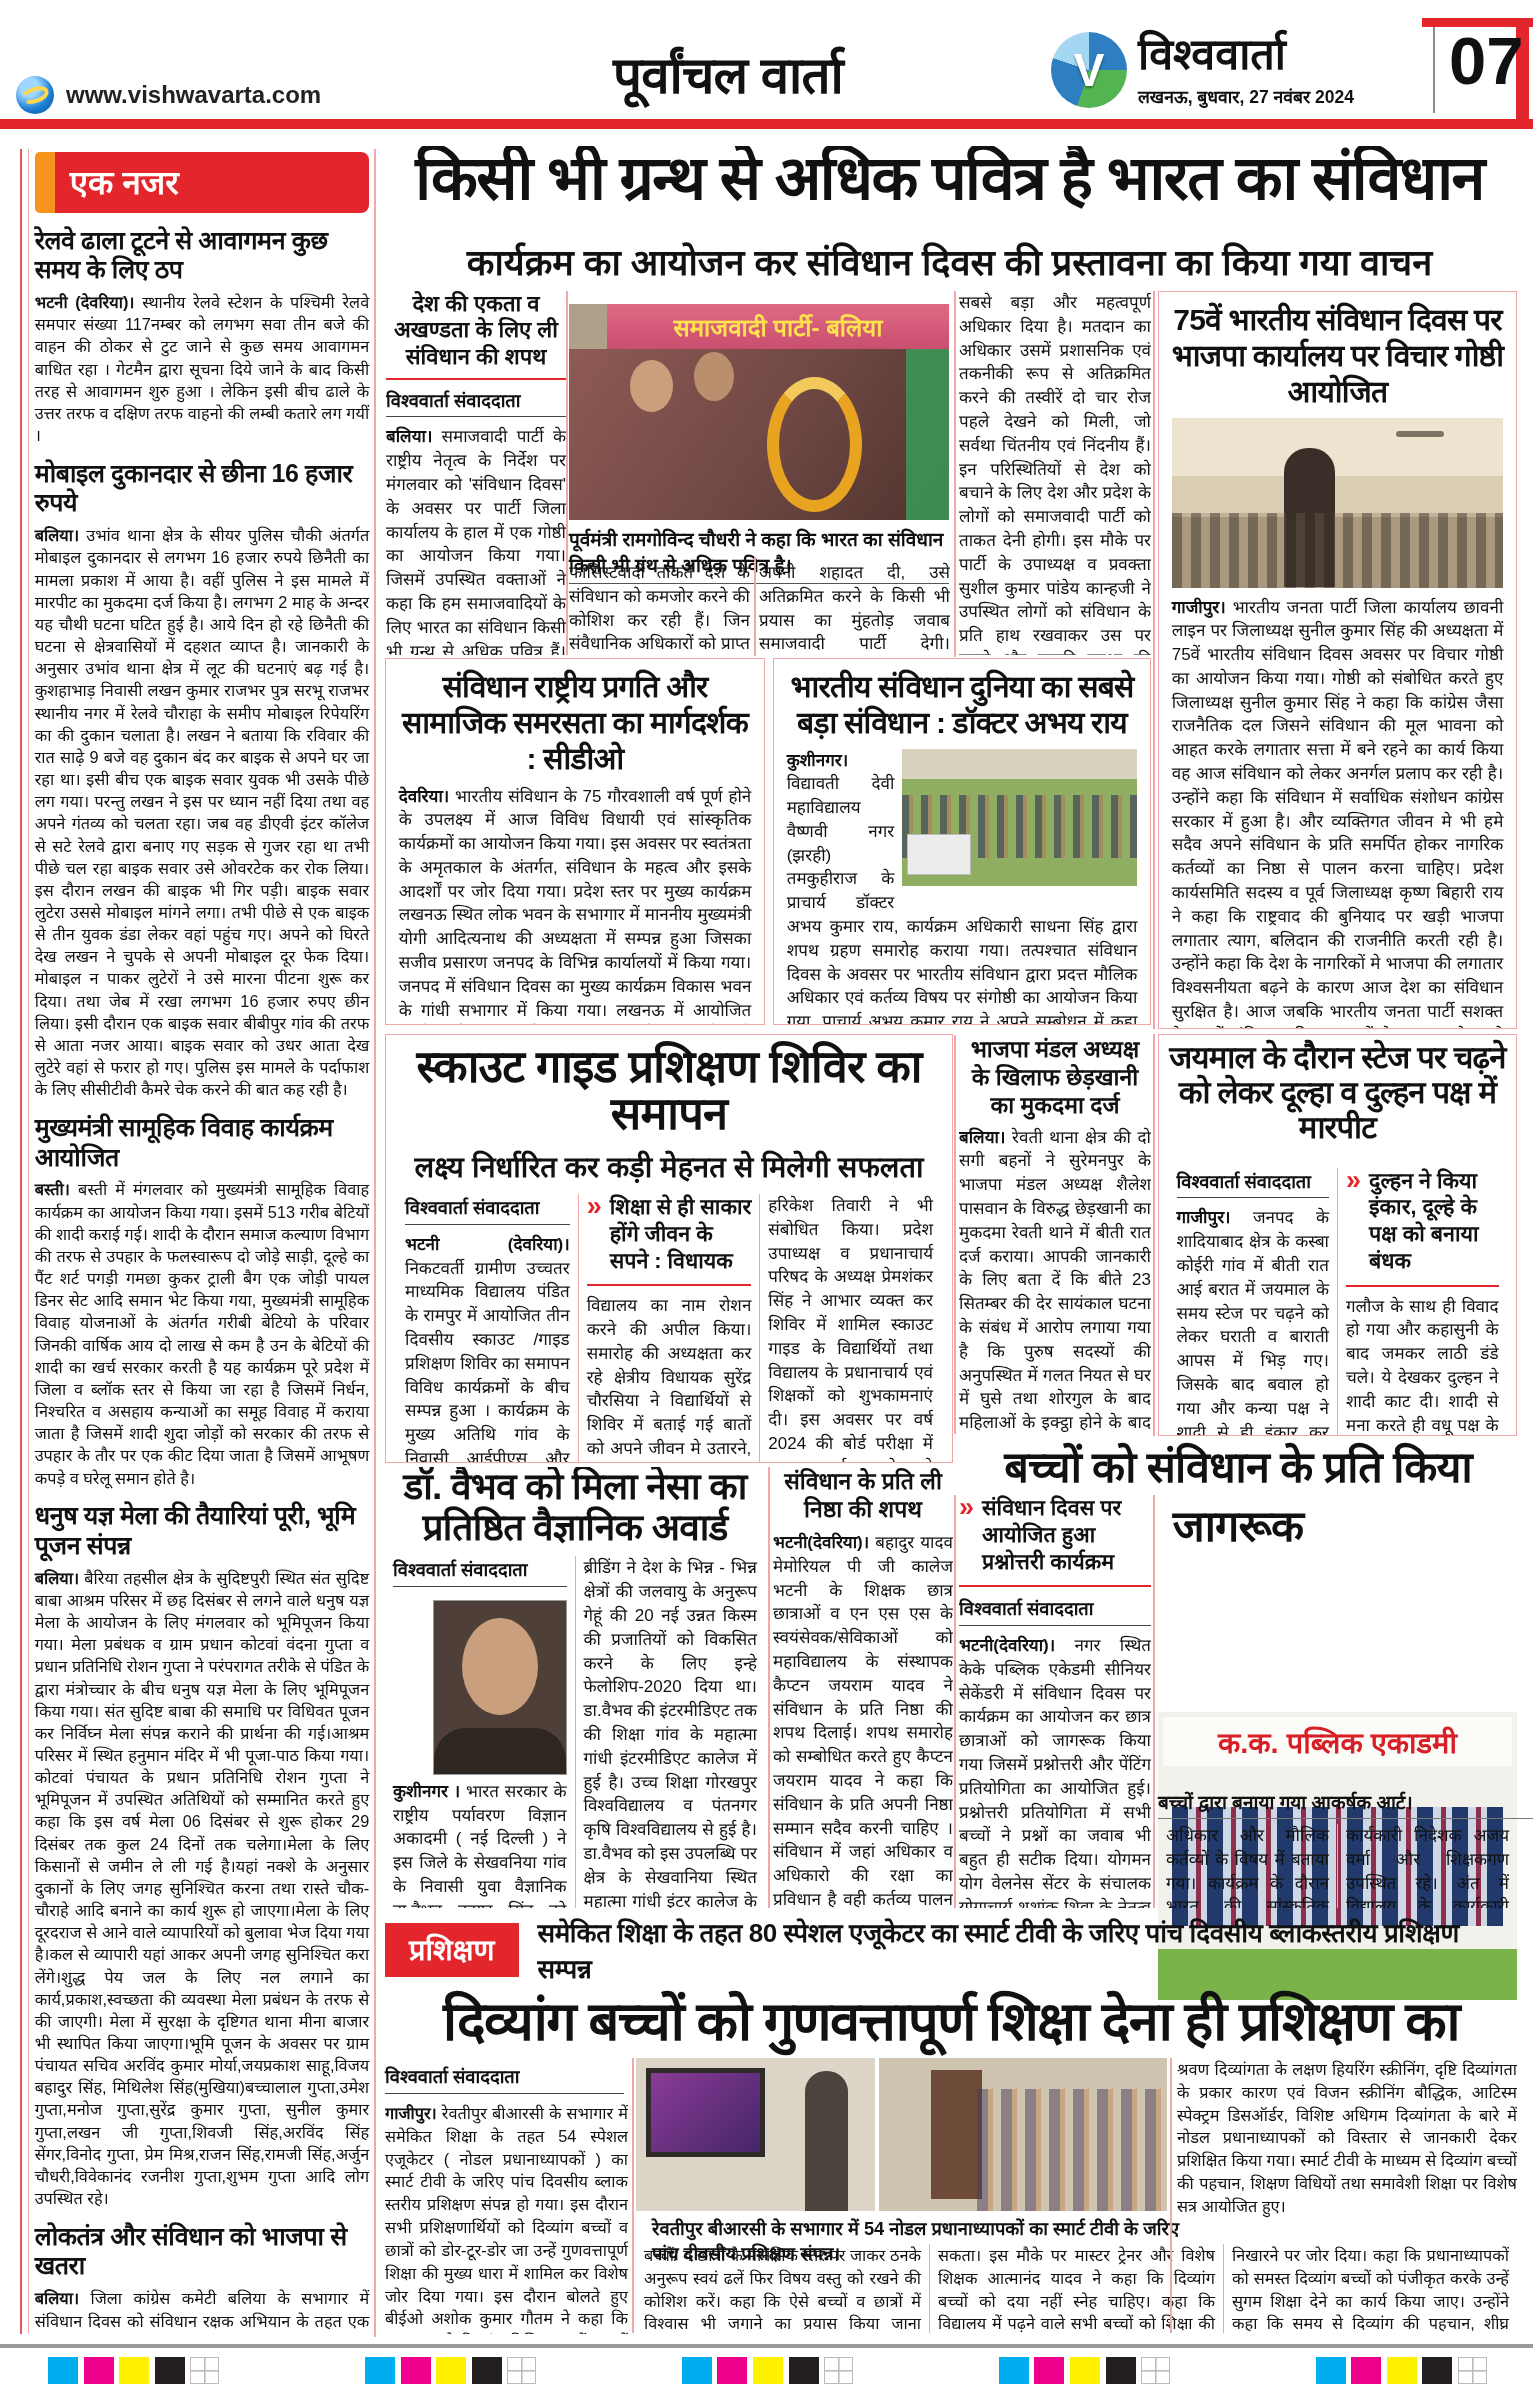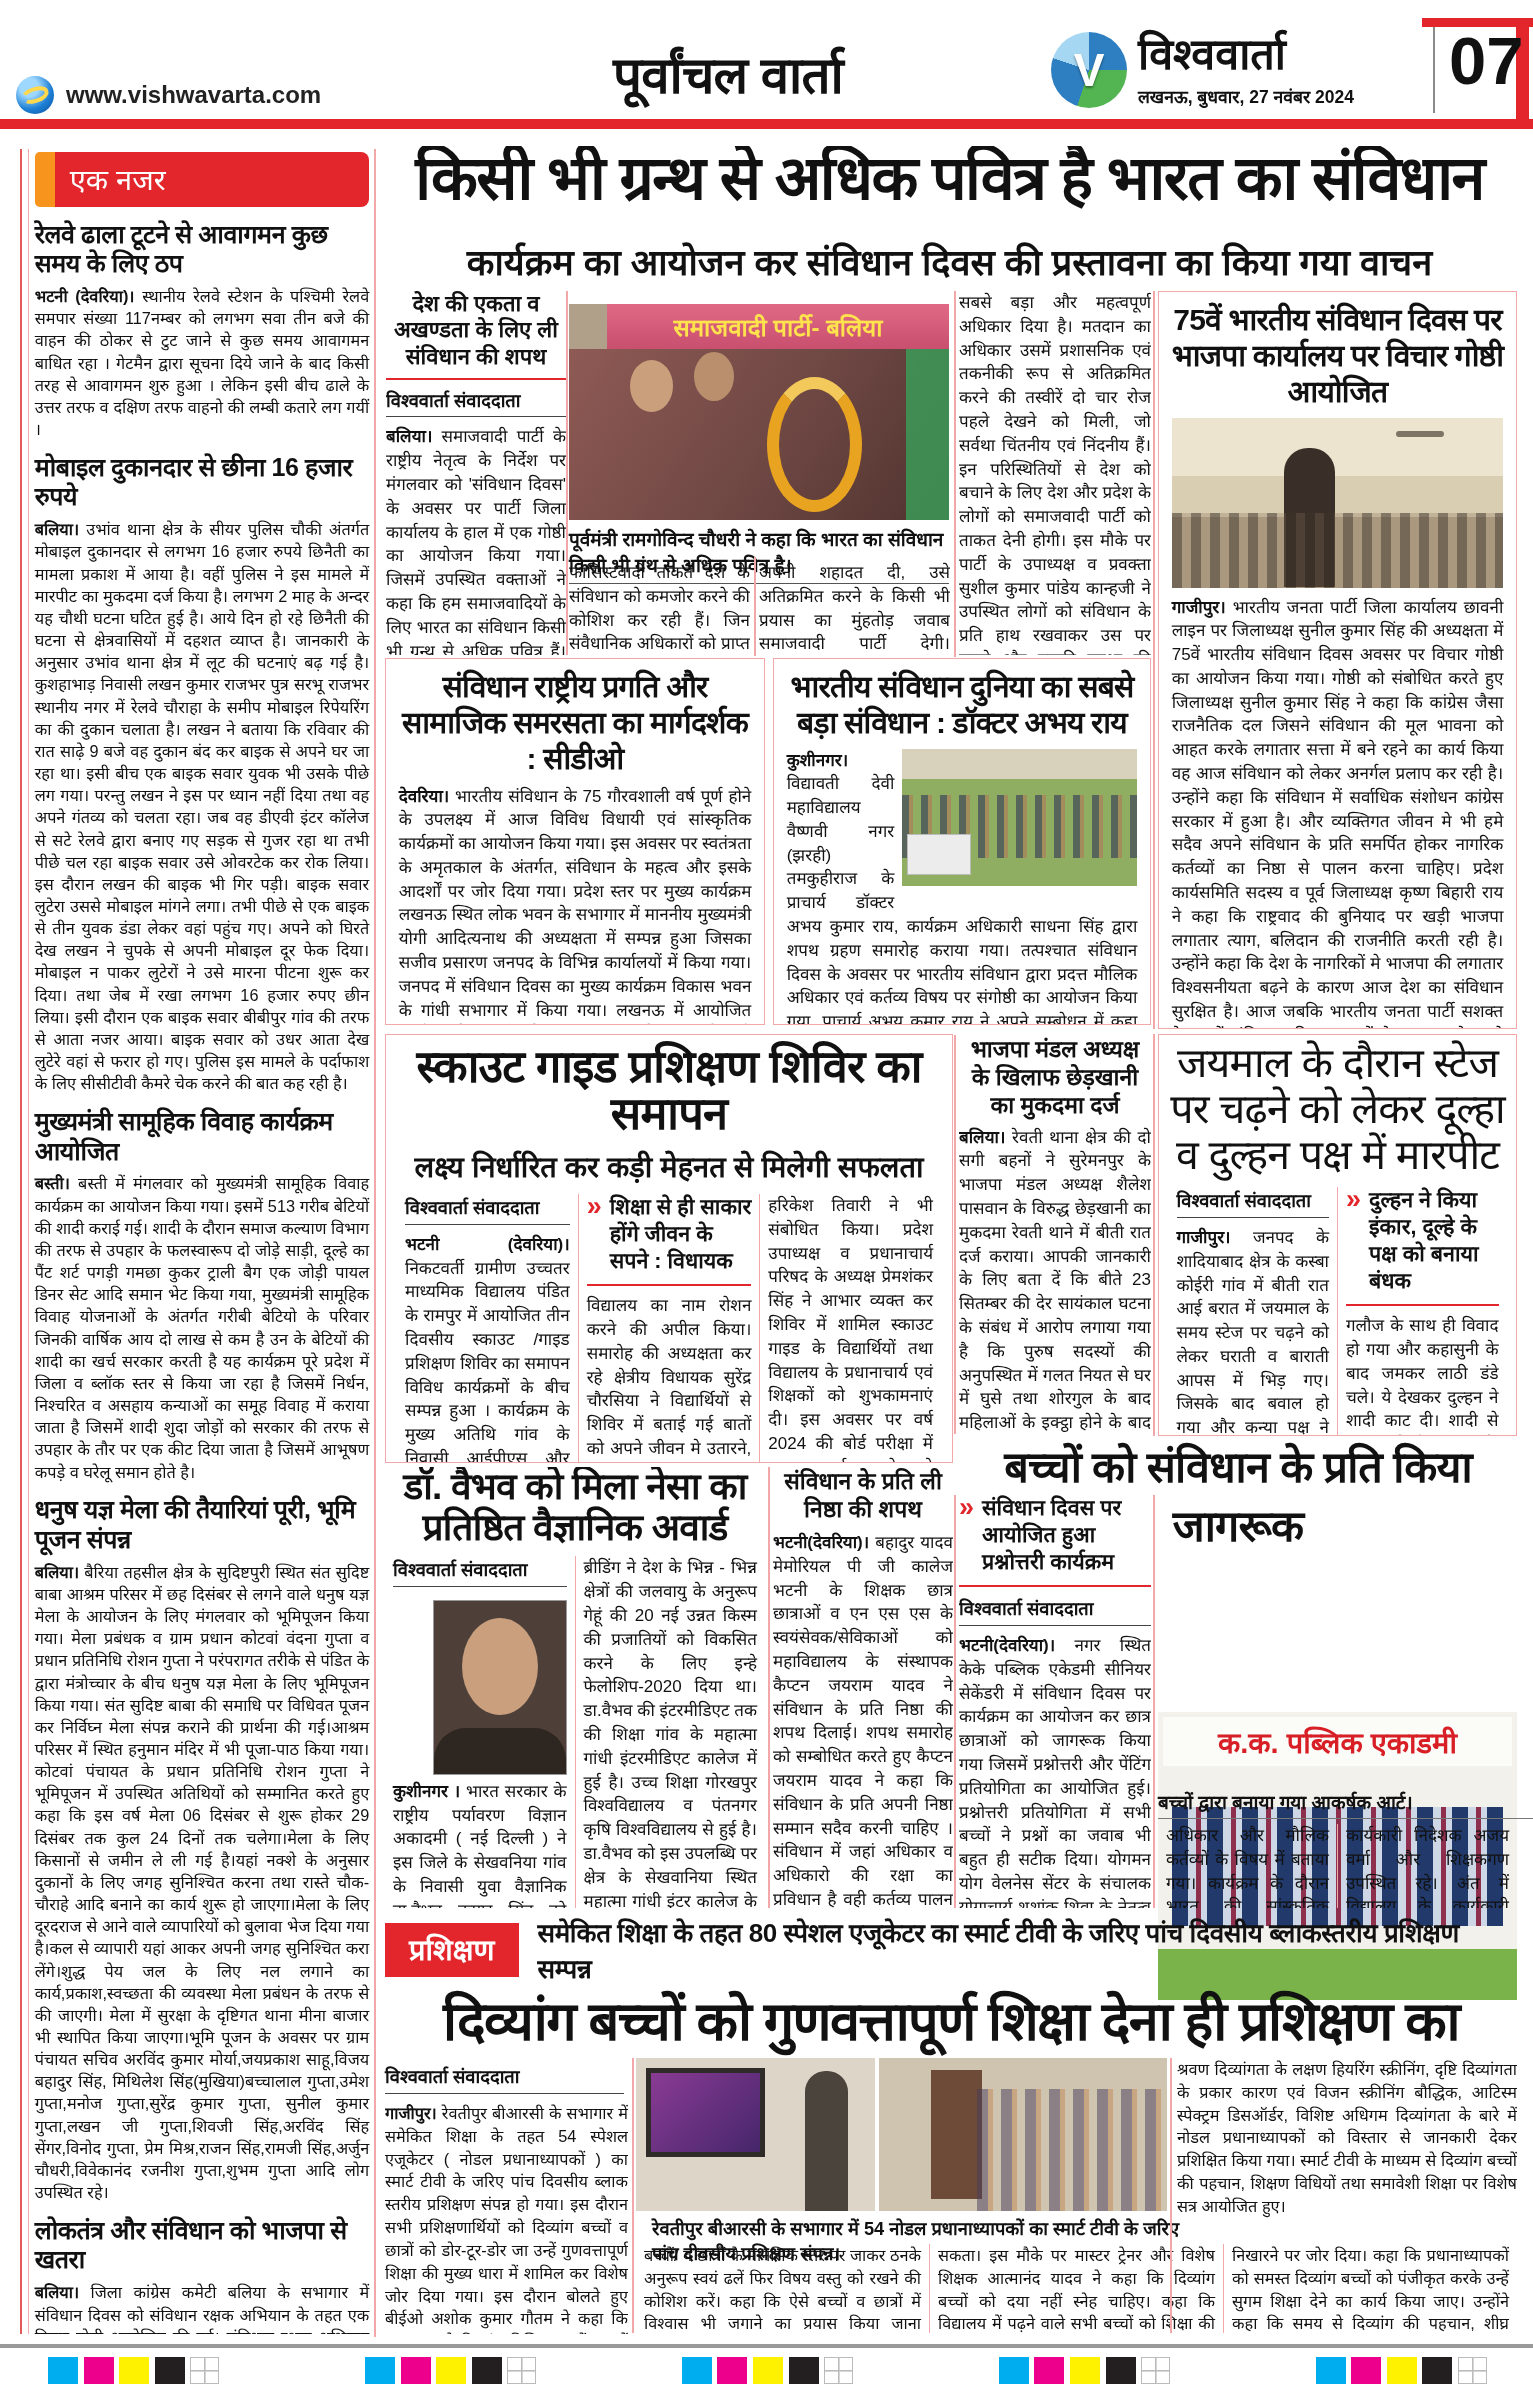--- a/index.html
+++ b/index.html
@@ -26,21 +26,21 @@
   .pageno{ left:1449px; top:27px; width:68px; font-size:67px; font-weight:700; line-height:1; }
   .pn-barh{ left:1422px; top:17.5px; width:111px; height:9.5px; background:var(--accent); }
   .pn-barv{ left:1516px; top:17.5px; width:12.7px; height:103px; background:var(--accent); }
   .red-rule{ left:0; top:119px; width:1533px; height:10.3px; background:var(--accent); }
 
   
   #sidebar{ left:20px; top:149px; width:354px; height:2185px; border-left:2.4px solid #e25a5a; padding:3.2px 4.8px 0 12.7px; }
   #sidebar::before{ content:""; position:absolute; left:5.6px; top:0; bottom:0; width:0.8px; background:var(--pink); }
   .eknajar{ display:flex; align-items:stretch; margin-bottom:11px; }
   .eknajar .tab{ width:20.7px; background:var(--orange); border-radius:4.8px 0 0 4.8px; }
-  .eknajar .lbl{ flex:1; background:var(--accent); color:#fff; font-size:29px; font-weight:400; padding:6.4px 14.3px 9.5px; border-radius:0 8px 8px 0; }
+  .eknajar .lbl{ flex:1; background:var(--accent); color:#fff; font-size:33px; font-weight:700; padding:6.4px 14.3px 9.5px; border-radius:0 8px 8px 0; }
   .sb-art h2{ font-size:25px; font-weight:800; line-height:1.18; margin:12.7px 0 6.4px; letter-spacing:-0.4px; }
   .sb-art p{ font-size:16.3px; line-height:1.36; text-align:justify; }
   .dl{ font-weight:800; }
 
   
   .lead-hl{ left:382px; top:146px; width:1135px; font-size:61px; font-weight:800; letter-spacing:-1.6px; line-height:1.05; }
   .lead-sub{ left:382px; top:237px; width:1135px; font-size:36px; font-weight:700; }
   .boxhead{ font-size:22px; font-weight:800; line-height:1.2; text-align:center; border-bottom:2.4px solid var(--accent); padding-bottom:8px; margin-bottom:6.4px; }
   .byline{ display:block; font-size:18.3px; font-weight:800; border-bottom:1.6px solid #444; padding-bottom:4.8px; margin-bottom:8px; }
   .bodytxt{ font-size:17px; line-height:1.4; text-align:justify; }
@@ -76,21 +76,21 @@
   .scout-hl{ font-size:45px; font-weight:800; text-align:center; letter-spacing:-0.8px; line-height:1.05; }
   .scout-sub{ font-size:29px; font-weight:800; text-align:center; margin:8px 0 9.5px; }
   .cols{ display:flex; }
   .cols .col{ flex:1; padding:0 8px; }
   .cols .col + .col{ border-left:1.6px solid var(--pink); }
   .quote{ display:flex; gap:8px; font-size:21.5px; font-weight:800; line-height:1.25; border-bottom:2.4px solid var(--accent); padding-bottom:9.5px; margin-bottom:8px; }
   .chev{ color:var(--accent); font-size:27px; line-height:.9; font-weight:900; }
   .chhed-col{ left:959px; top:1035px; width:192px; height:399px; }
   .chhed-hl{ font-size:23px; font-weight:800; line-height:1.22; text-align:center; margin-bottom:6.4px; }
   .jaimal-box{ left:1158px; top:1034px; width:359px; height:402px; padding:6.4px 9.5px; }
-  .jaimal-hl{ font-size:41px; font-weight:400; text-align:center; line-height:1.12; letter-spacing:-0.8px; margin-bottom:8px; }
+  .jaimal-hl{ font-size:31px; font-weight:700; text-align:center; line-height:1.12; letter-spacing:-0.8px; margin-bottom:22px; }
 
   .jagruk-hl{ left:959px; top:1436px; width:558px; font-size:43px; font-weight:800; text-align:center; letter-spacing:-0.8px; }
   .vaib-sec{ left:385px; top:1467px; width:380px; height:441px; }
   .vaib-hl{ font-size:37px; font-weight:800; text-align:center; line-height:1.1; letter-spacing:-0.8px; margin-bottom:8px; }
   .vaib-ph{ float:right; width:134px; height:175px; margin:4.8px 0 4.8px 8px; background:#4e4038; position:relative; border:0.8px solid #999; }
   .vaib-ph .face{ position:absolute; left:50%; top:17.5px; width:76px; height:97px; margin-left:-38px; border-radius:50%; background:#c99f7e; }
   .vaib-ph .body{ position:absolute; left:0; right:0; bottom:0; height:46px; background:#2e2620; border-radius:32px 32px 0 0; }
   .nish-col{ left:773px; top:1467px; width:180px; height:441px; }
   .nish-hl{ font-size:23px; font-weight:800; text-align:center; line-height:1.22; margin-bottom:8px; }
   .jagruk-col{ left:959px; top:1495px; width:192px; height:413px; }

